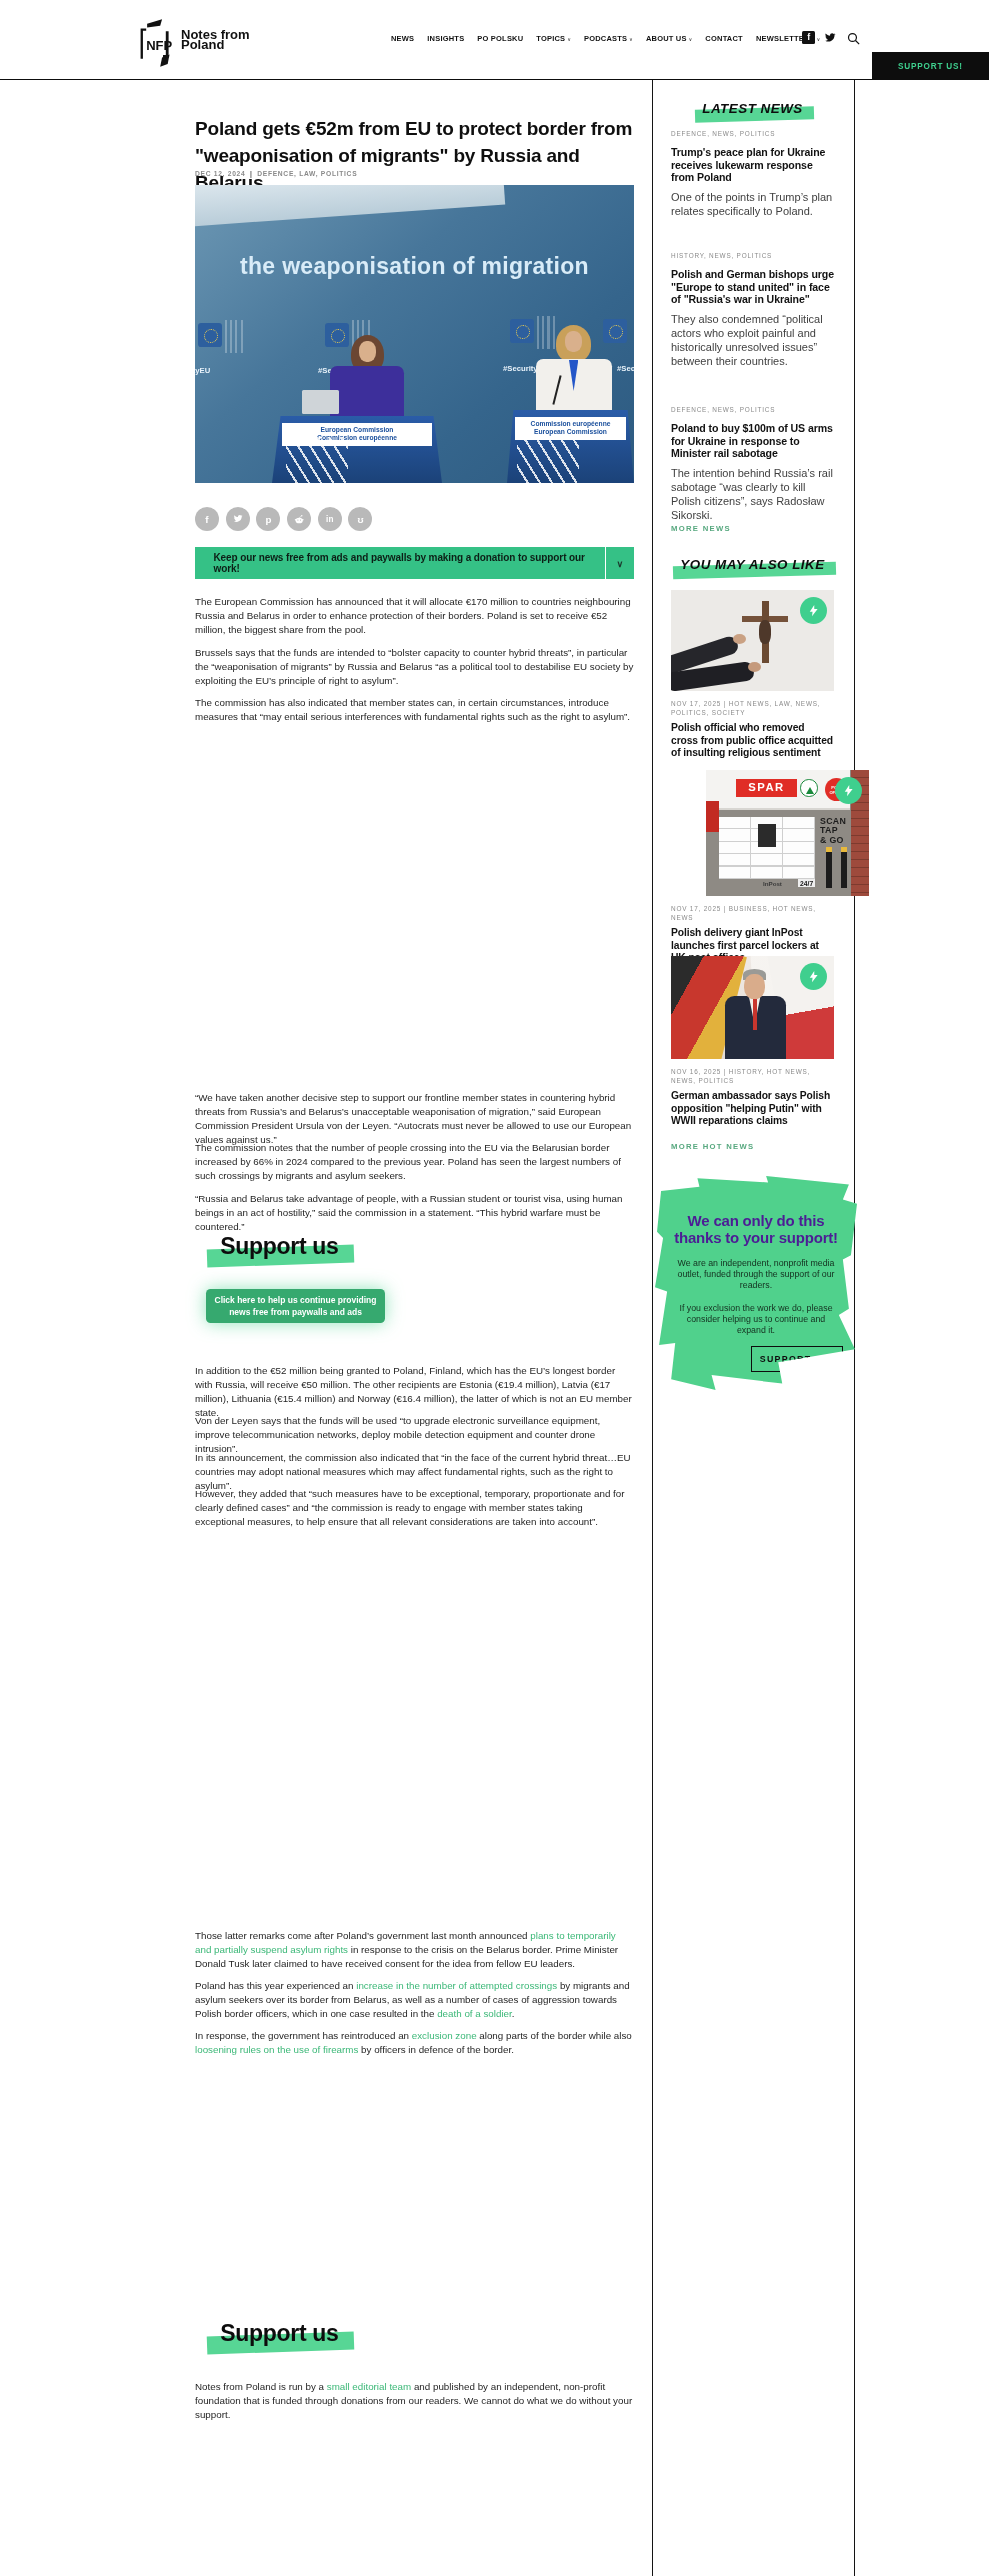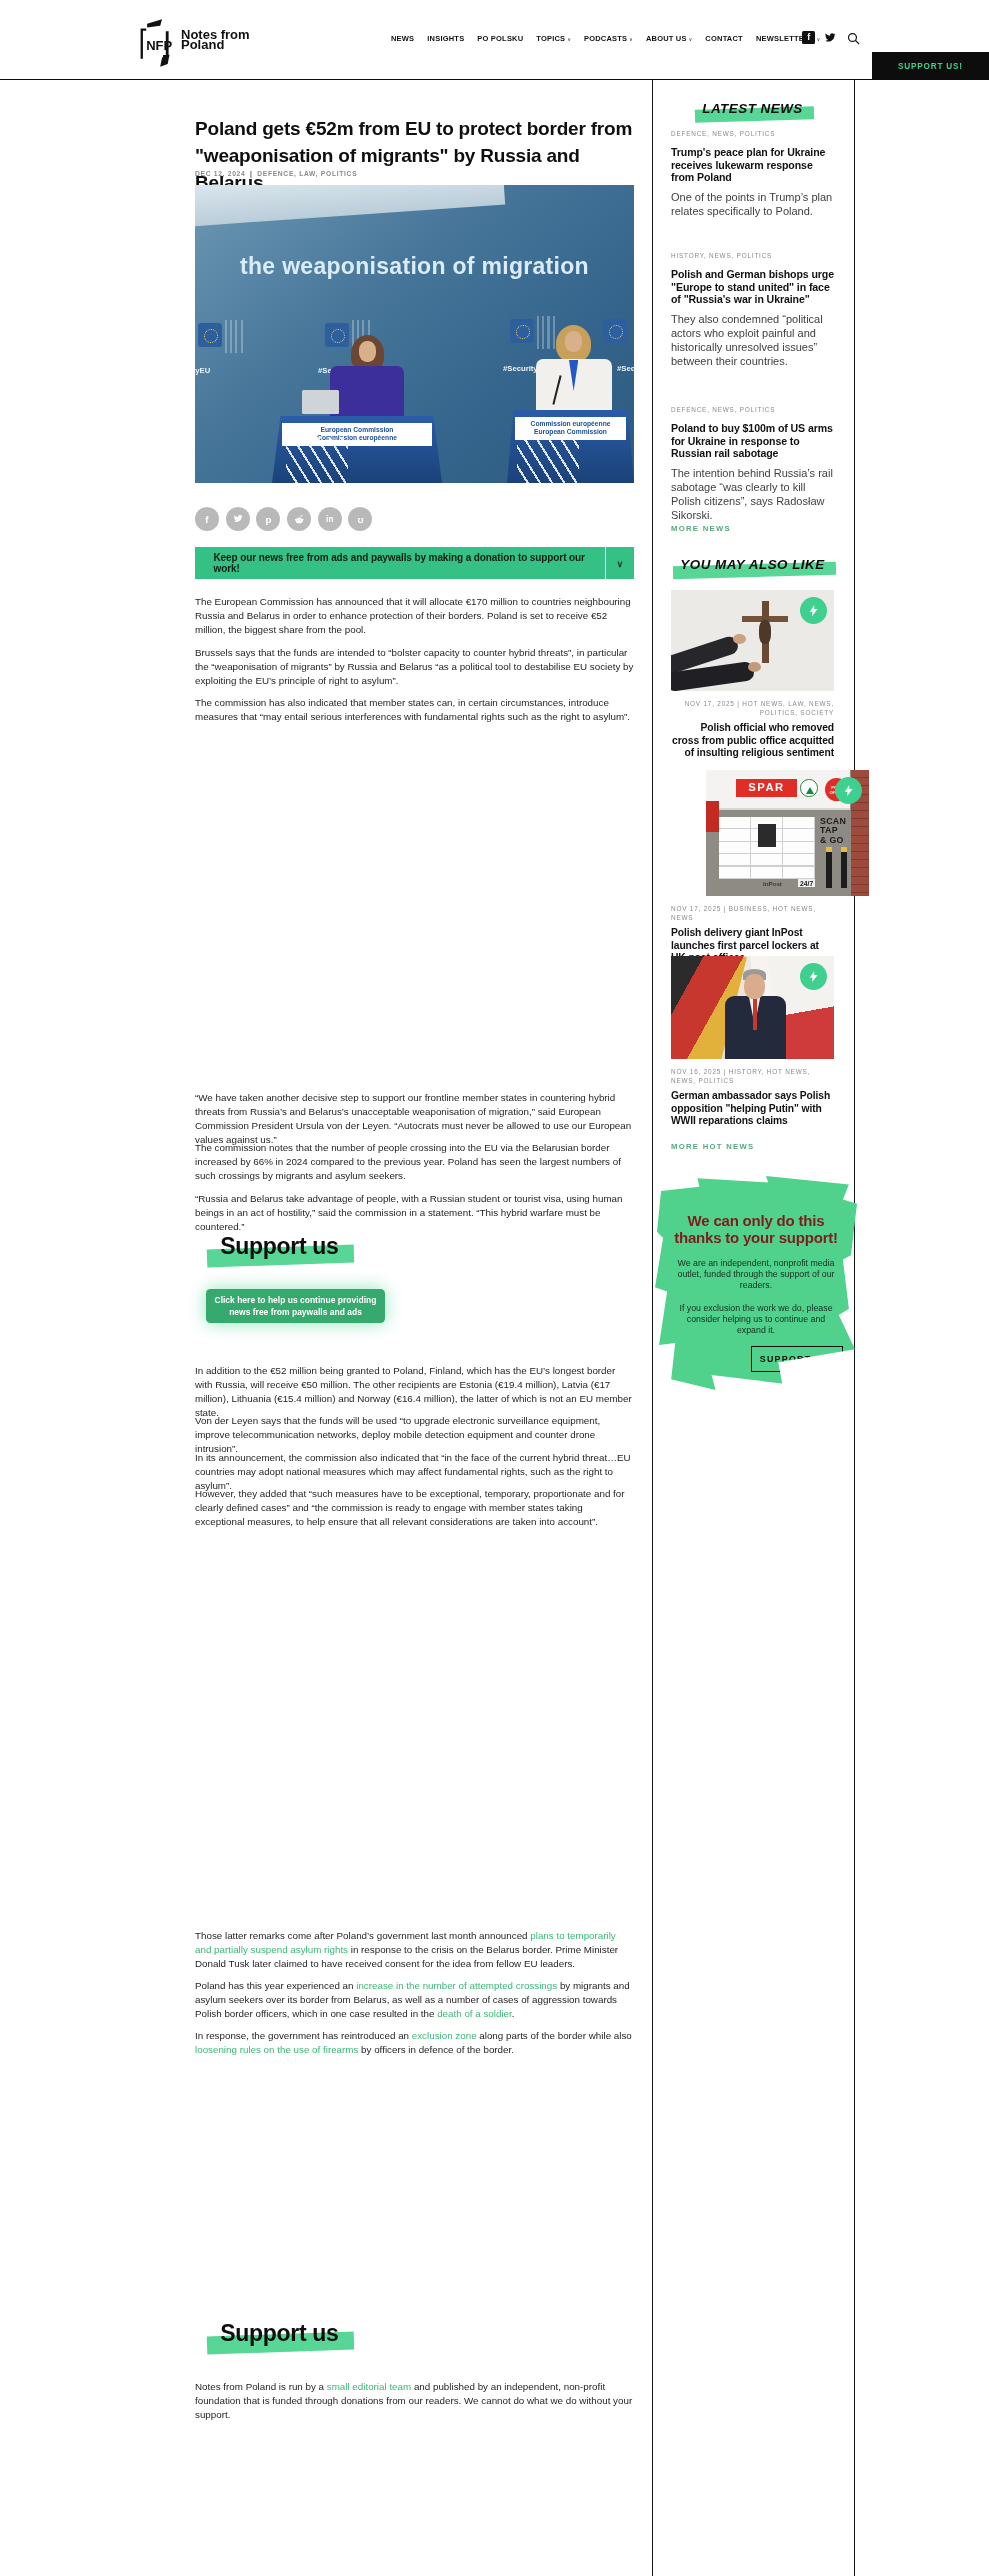--- a/index.html
+++ b/index.html
@@ -111,21 +111,21 @@
   #ci3 .plflag2{position:absolute;right:34px;top:-15.5px;width:46px;height:129px;transform:rotate(-4deg);
       background:linear-gradient(100deg,#f7f5f2 0 60%,#d8524d 60% 100%);opacity:.9;}
   #ci3 .head{position:absolute;left:73px;top:17.5px;width:20.6px;height:25px;background:#d9ac8b;border-radius:46%;}
   #ci3 .hair3{position:absolute;left:72px;top:13.4px;width:23px;height:10.3px;background:#9a9a96;border-radius:50% 50% 0 0;}
   #ci3 .suit{position:absolute;left:54px;top:40px;width:61px;height:63px;background:#232a3c;border-radius:9.3px 9.3px 0 0;}
   #ci3 .shirt{position:absolute;left:78px;top:41px;width:11.3px;height:28px;background:#f2f0ea;clip-path:polygon(0 0,100% 0,50% 100%);}
   #ci3 .tie{position:absolute;left:82px;top:42px;width:4.1px;height:32px;background:#c8362e;}
   
   #panel{position:absolute;left:655px;top:1176px;width:202px;height:214px;background:#50d18c;
       clip-path:polygon(3% 7%,22% 5%,21% 1%,56% 3%,55% 0,96% 4%,93% 11%,100% 13%,97% 37%,93% 39%,96% 62%,91% 65%,99% 81%,61% 87%,63% 97%,28% 93%,30% 100%,8% 95%,10% 78%,2% 79%,6% 54%,0 52%,4% 29%,1% 26%);}
-  #panel h3{margin:36px 10.3px 0;text-align:center;font-size:15px;line-height:17px;color:#7f1d1d;letter-spacing:-0.2px;}
+  #panel h3{margin:36px 10.3px 0;text-align:center;font-size:15px;line-height:17px;color:#4c1d95;letter-spacing:-0.2px;}
   #panel p{margin:12.4px 17.5px 0;text-align:center;font-size:8.8px;line-height:10.8px;color:#14301f;}
   #panel-btn{position:absolute;left:96px;top:170px;width:90px;height:24px;border:1.5px solid #0d0d0d;color:#0d0d0d;
       font-size:8.8px;font-weight:bold;letter-spacing:1.3px;display:flex;align-items:center;justify-content:center;background:transparent;}
   a{text-decoration:none;color:inherit;cursor:pointer;}
 </style>
 </head>
 <body>
 
 <div id="page">
 
@@ -295,28 +295,28 @@
     <div class="sb-title">Trump's peace plan for Ukraine receives lukewarm response from Poland</div>
     <div class="sb-exc">One of the points in Trump’s plan relates specifically to Poland.</div>
   </div>
   <div class="sb-item" style="top:251px;">
     <div class="sb-cats">HISTORY, NEWS, POLITICS</div>
     <div class="sb-title">Polish and German bishops urge "Europe to stand united" in face of "Russia's war in Ukraine"</div>
     <div class="sb-exc">They also condemned “political actors who exploit painful and historically unresolved issues” between their countries.</div>
   </div>
   <div class="sb-item" style="top:405px;">
     <div class="sb-cats">DEFENCE, NEWS, POLITICS</div>
-    <div class="sb-title">Poland to buy $100m of US arms for Ukraine in response to Russian rail sabotage</div>
+    <div class="sb-title">Poland to buy $100m of US arms for Ukraine in response to Minister rail sabotage</div>
     <div class="sb-exc">The intention behind Russia’s rail sabotage “was clearly to kill Polish citizens”, says Radosław Sikorski.</div>
   </div>
   <a class="more-link" style="top:524px;">MORE NEWS</a>
 
   <div class="brush-heading" style="top:557px;"><span class="hl">YOU MAY ALSO LIKE</span></div>
 
-  <div class="sb-card" style="top:590px;text-align:right;">
+  <div class="sb-card" style="top:590px;">
     <div class="card-img" id="ci1">
       <div class="crossh"></div>
         <div class="crossv"></div>
         <div class="corpus"></div>
       <div class="arm1"></div>
         <div class="arm2"></div>
         <div class="hand1"></div>
         <div class="hand2"></div>
       <div class="badge">
         <svg viewBox="0 0 24 24" width="13.4" height="13.4">

